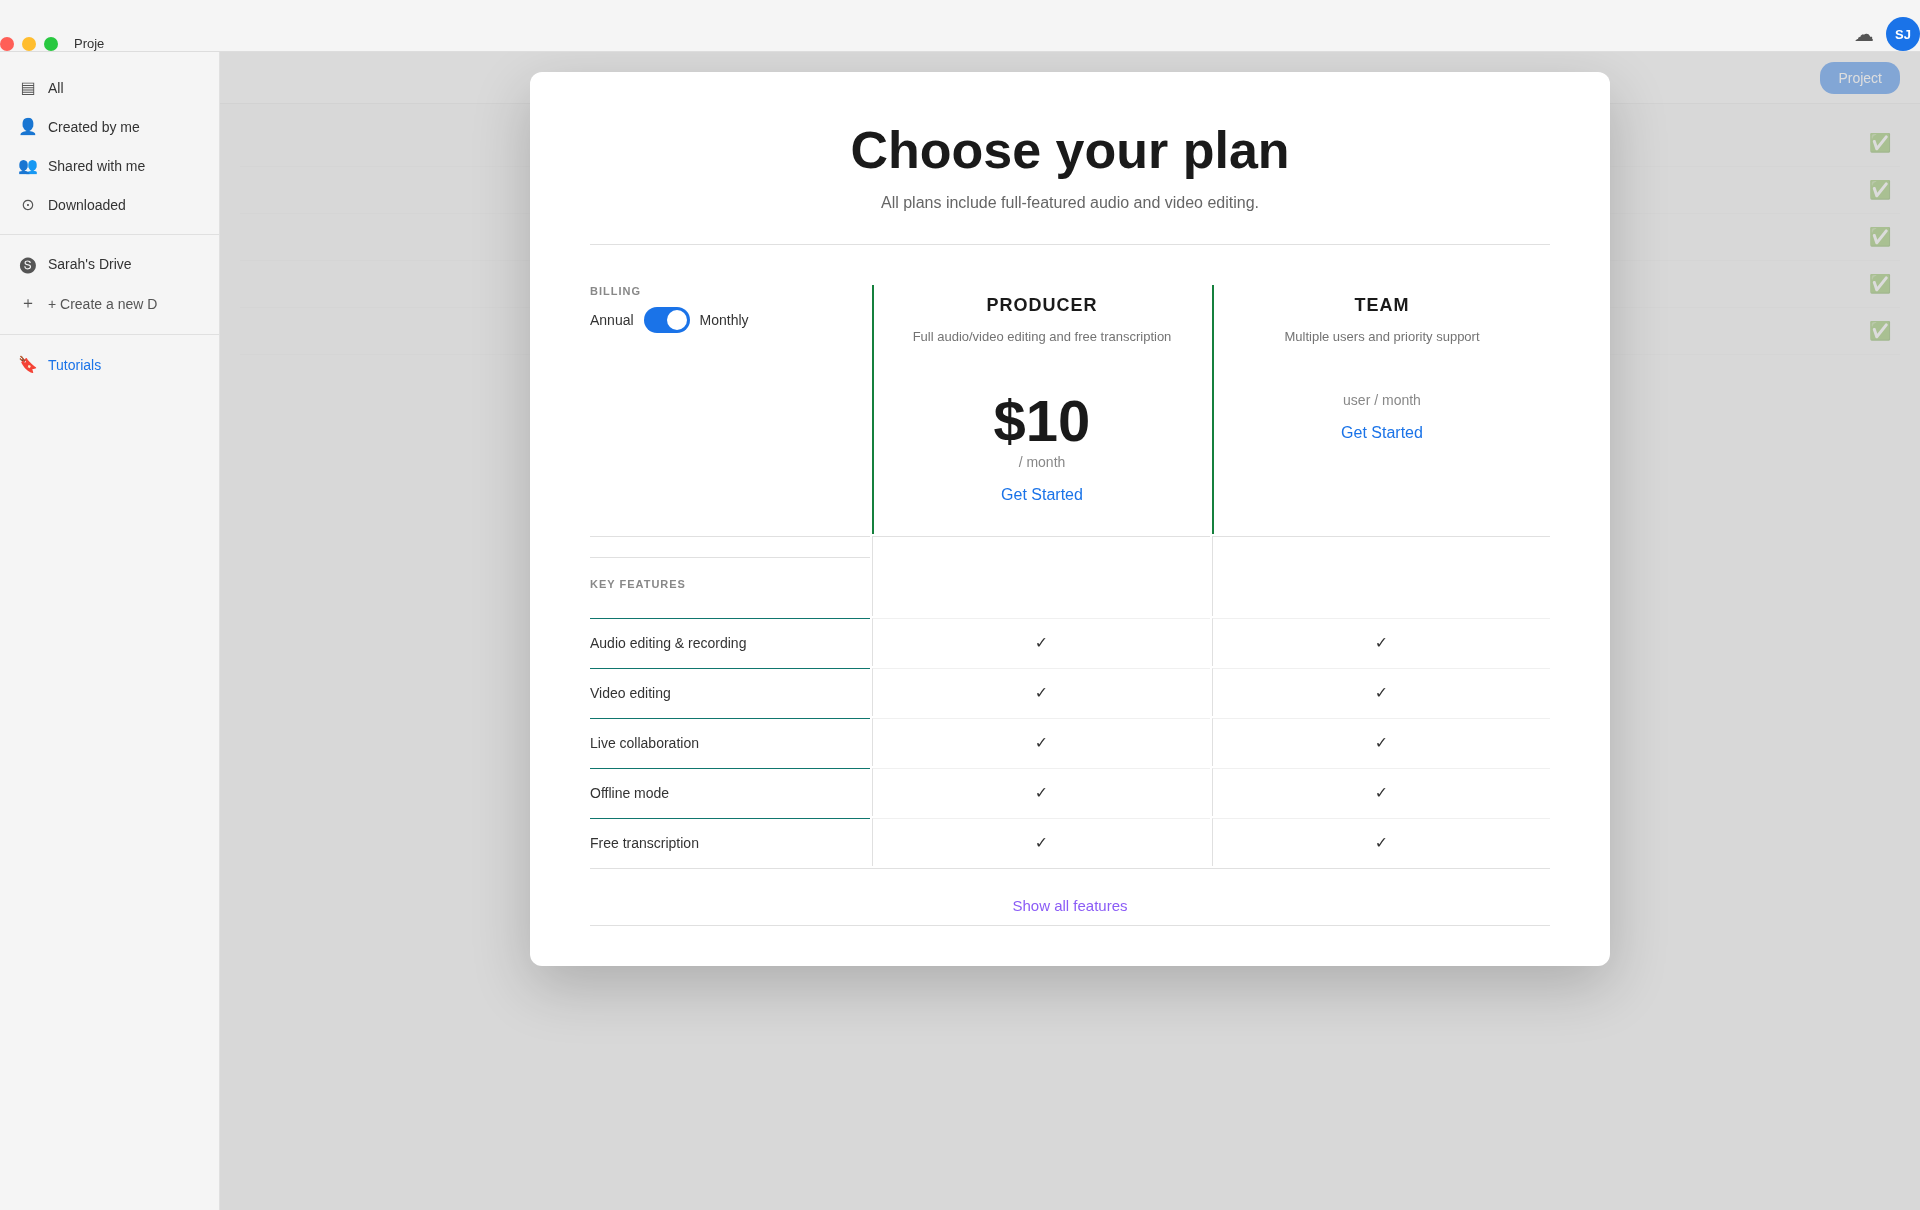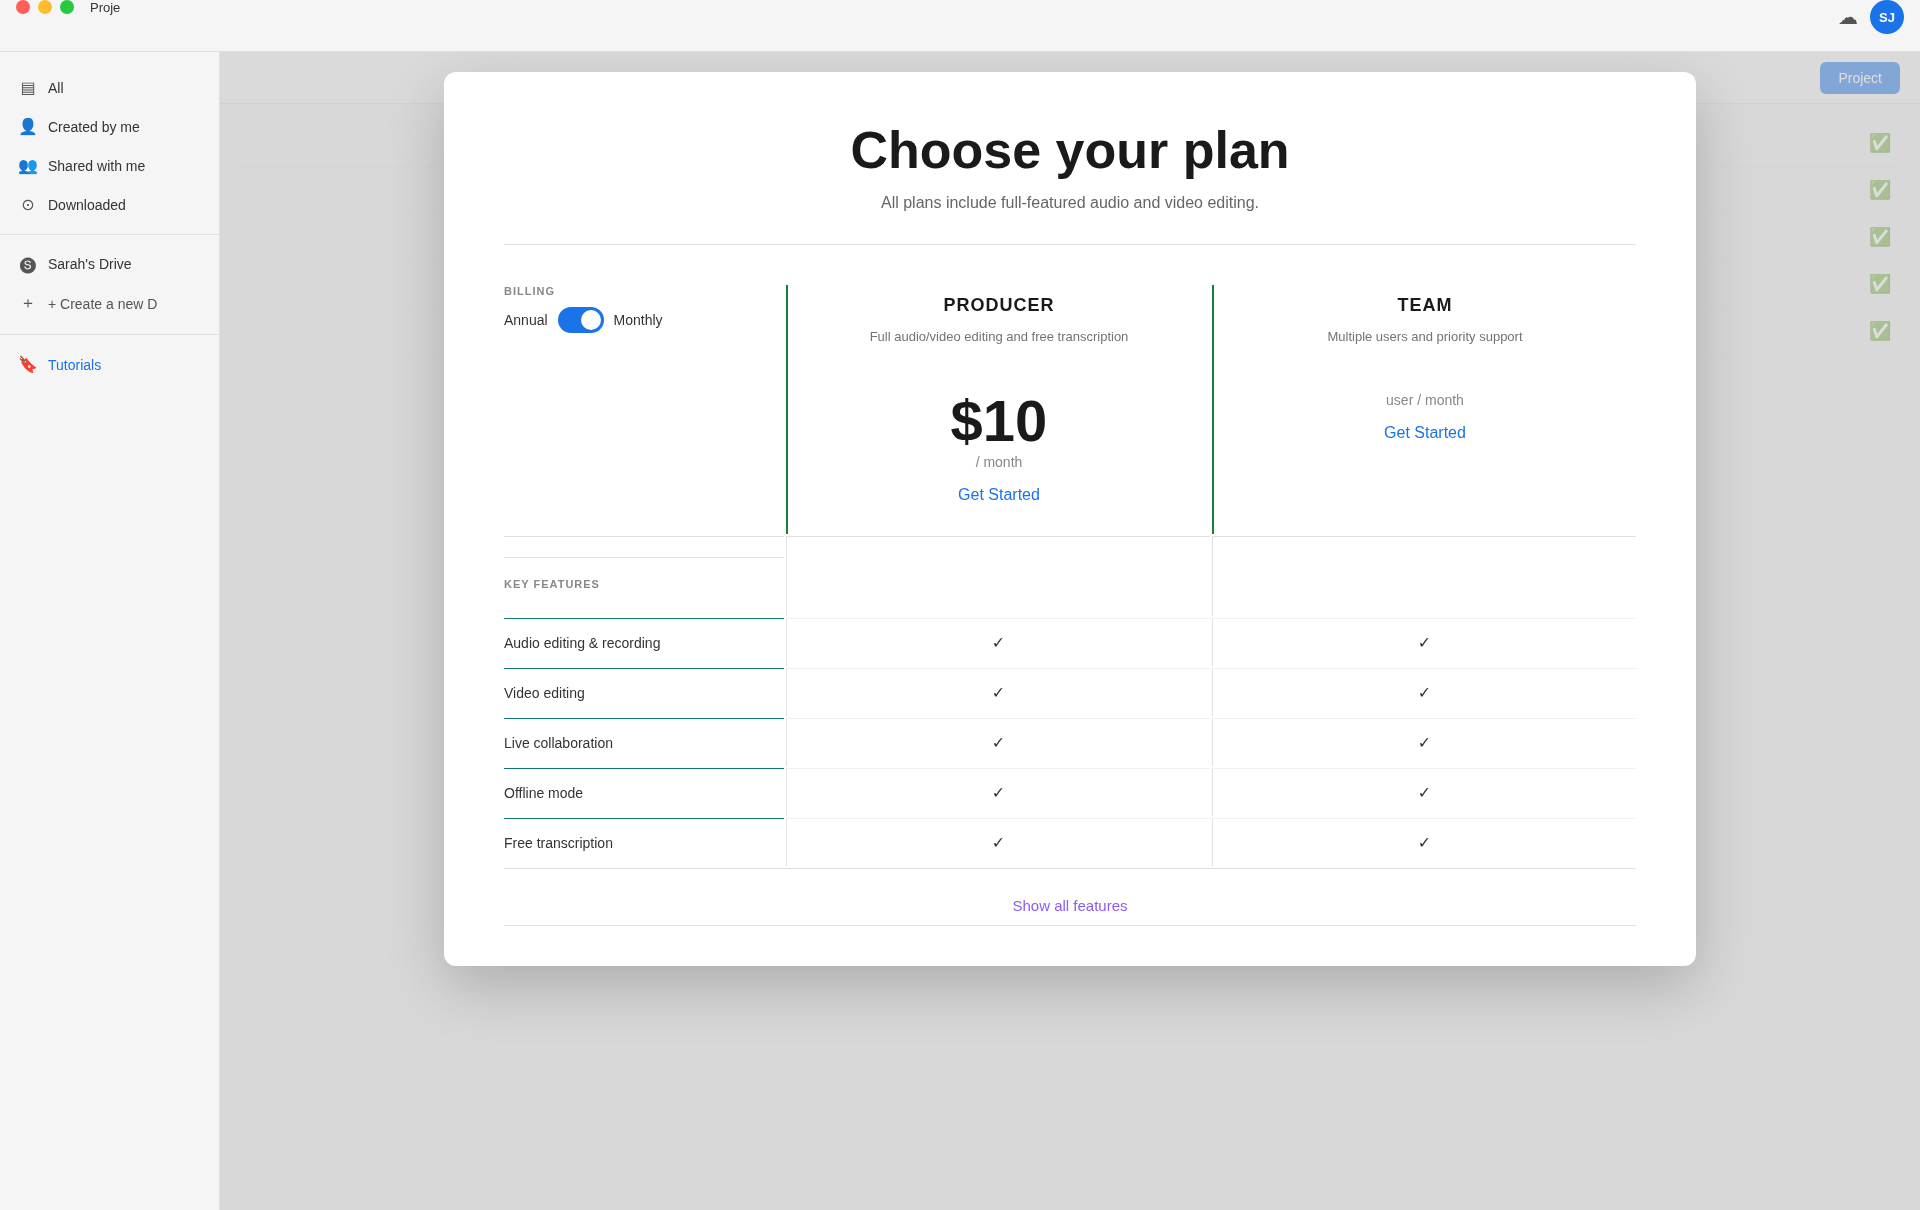--- a/index.html
+++ b/index.html
@@ -12,22 +12,22 @@
       position: relative;
     }
 
     
     .titlebar {
       position: absolute;
       top: 0; left: 0; right: 0;
       height: 52px;
       background: #f5f5f5;
       display: flex;
-      align-items: flex-start;
-      padding: 0 16px;
+      align-items: flex-end;
+      padding: 0 0;
       z-index: 10;
       border-bottom: 1px solid #ddd;
     }
     .traffic-lights {
       display: flex;
       gap: 8px;
       margin-right: 16px;
     }
     .traffic-light {
       width: 14px;
@@ -136,21 +136,21 @@
       align-items: center;
       justify-content: flex-end;
       padding: 0 20px;
       border-bottom: 1px solid #e0e0e0;
     }
     .new-project-btn {
       background: #1a73e8;
       color: white;
       border: none;
       padding: 8px 18px;
-      border-radius: 6px;
+      border-radius: 14px;
       font-size: 14px;
       cursor: pointer;
       font-weight: 500;
     }
 
     
     .project-list {
       padding: 16px 20px;
     }
     .project-row {
@@ -174,21 +174,21 @@
       display: flex;
       align-items: flex-start;
       justify-content: center;
       padding-top: 20px;
     }
 
     
     .modal {
       background: white;
       border-radius: 12px;
-      width: 1252px;
+      width: 1080px;
       max-height: 900px;
       overflow-y: auto;
       padding: 48px 60px 40px;
       position: relative;
       box-shadow: 0 20px 60px rgba(0,0,0,0.2);
     }
 
     .modal-title {
       text-align: center;
       font-size: 52px;

